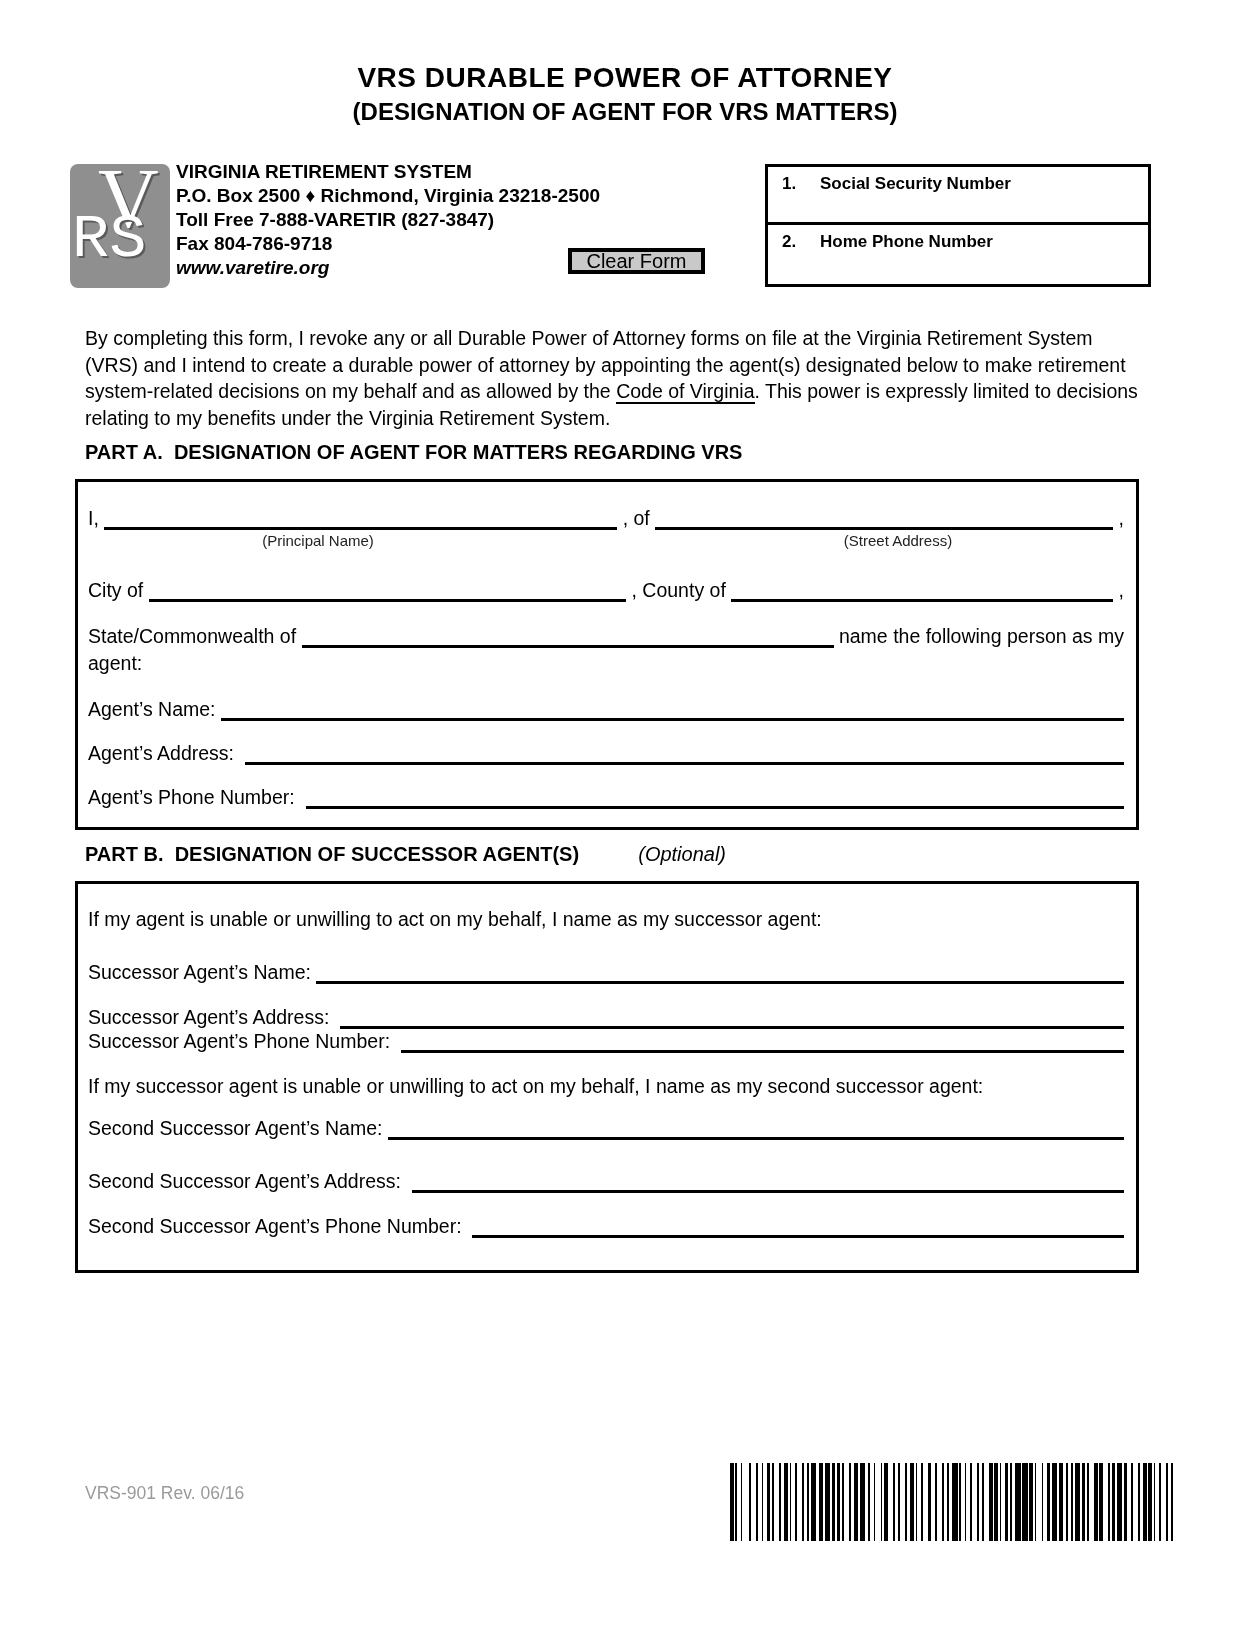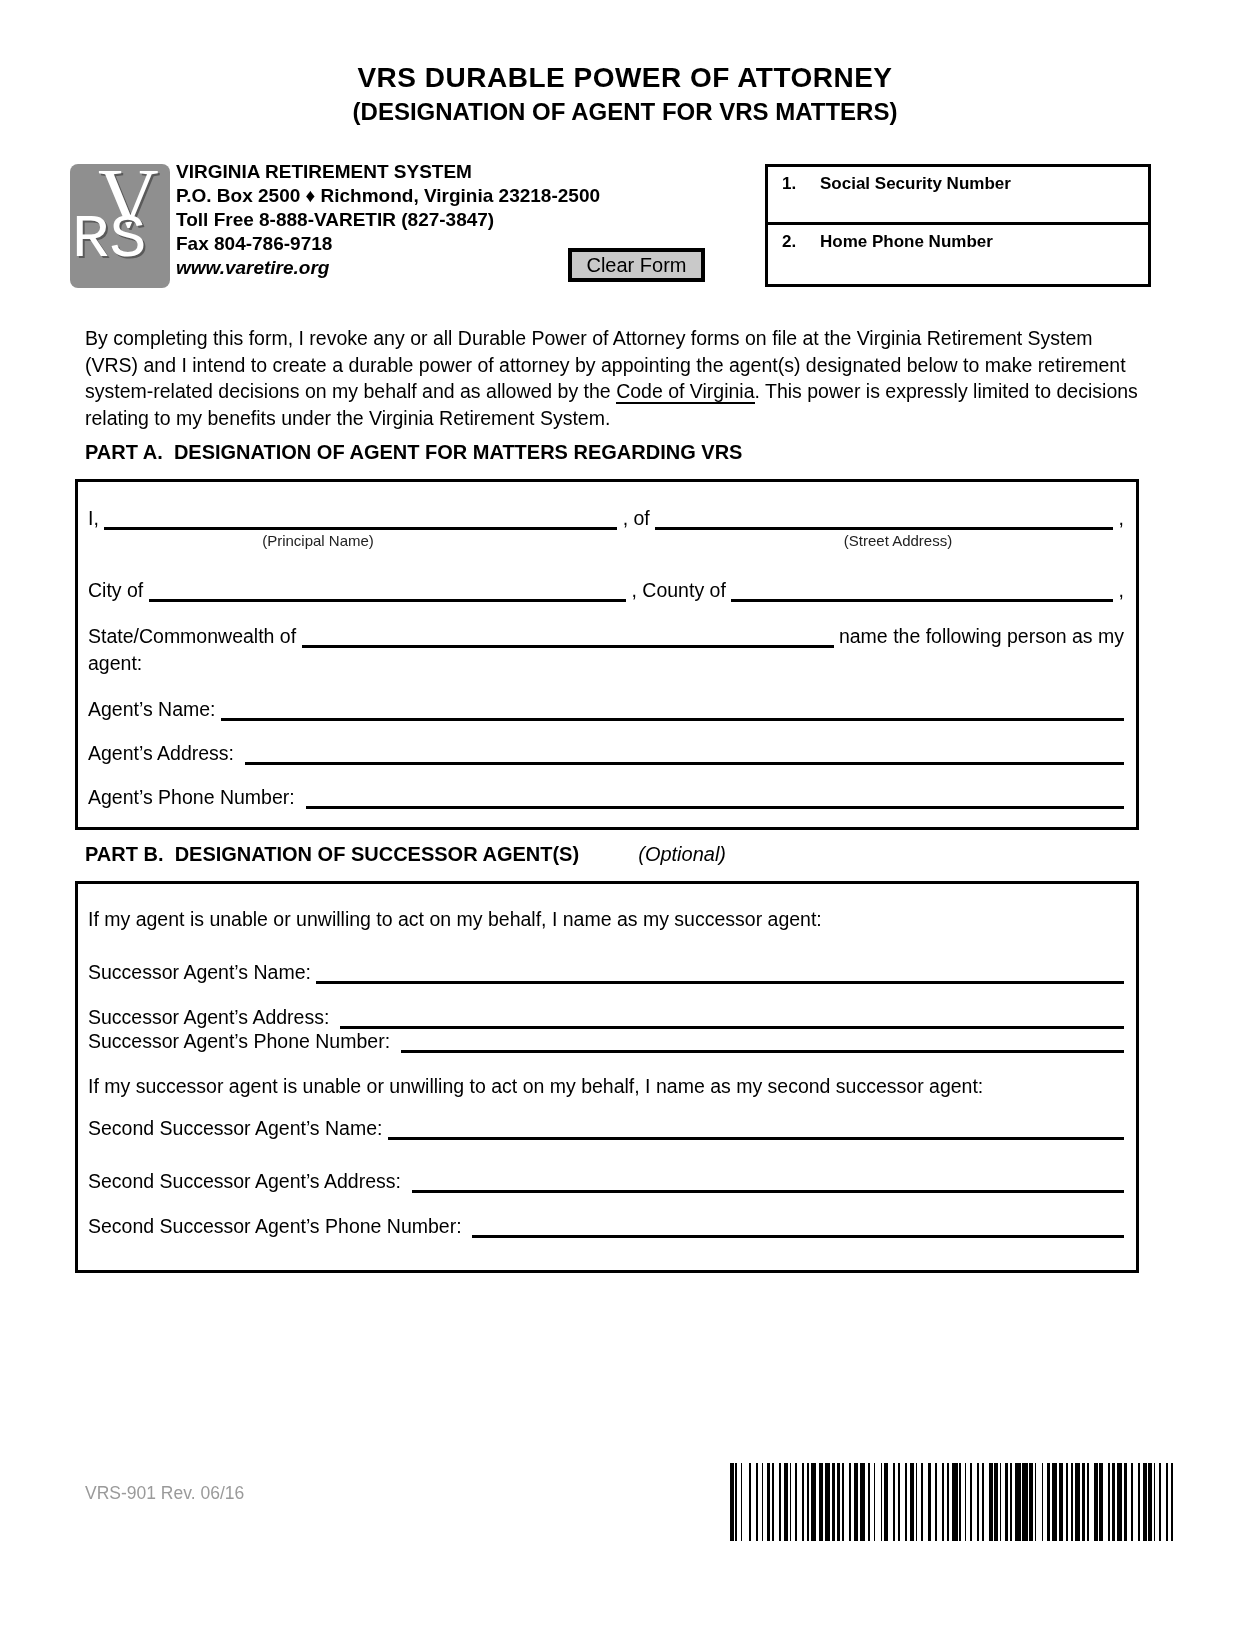--- a/index.html
+++ b/index.html
@@ -19,21 +19,21 @@
           background:#8f8f8f; border-radius:8px; overflow:hidden; }
   .logo .v  { position:absolute; left:28px; top:-14px; font-family:"Liberation Serif", serif;
               font-size:84px; color:#fff; text-shadow:2px 2px 0 #5a5a5a; }
   .logo .rs { position:absolute; left:2px;  top:40px;  font-family:Liberation Mono, monospace;
               font-size:62px; color:#fff; text-shadow:2px 2px 0 #5a5a5a; }
   
   .org { position:absolute; left:176px; top:160px; font-size:19px; font-weight:bold;
          line-height:24px; }
   .org .site { font-style:italic; }
   
-  .clear-btn { position:absolute; left:568px; top:248px; width:137px; height:34px;
+  .clear-btn { position:absolute; left:568px; top:248px; width:137px; height:26px;
                background:#c9c9c9; border:4px solid #000; font-size:20px;
                font-family:"Liberation Sans", sans-serif;
                display:flex; align-items:center; justify-content:center; cursor:pointer; }
   
   .id-box { position:absolute; left:765px; top:164px; width:386px; height:123px;
             border:3px solid #000; }
   .id-row { position:relative; height:58px; }
   .id-row.first { border-bottom:3px solid #000; }
   .id-row .num   { position:absolute; left:14px; top:7px; font-size:17px; font-weight:bold; }
   .id-row .label { position:absolute; left:52px; top:7px; font-size:17px; font-weight:bold; }
@@ -66,21 +66,21 @@
   <div class="subtitle">(DESIGNATION OF AGENT FOR VRS MATTERS)</div>
 
   <div class="logo">
     <span class="v">V</span>
     <span class="rs">RS</span>
   </div>
 
   <div class="org">
     <div>VIRGINIA RETIREMENT SYSTEM</div>
     <div>P.O. Box 2500   ♦  Richmond, Virginia 23218-2500</div>
-    <div>Toll Free 8-888-VARETIR (827-3847)</div>
+    <div>Toll Free 7-888-VARETIR (827-3847)</div>
     <div>Fax 804-786-9718</div>
     <div class="site">www.varetire.org</div>
   </div>
 
   <div class="clear-btn">Clear Form</div>
 
   <div class="id-box">
     <div class="id-row first">
       <span class="num">1.</span>
       <span class="label">Social Security Number</span>

